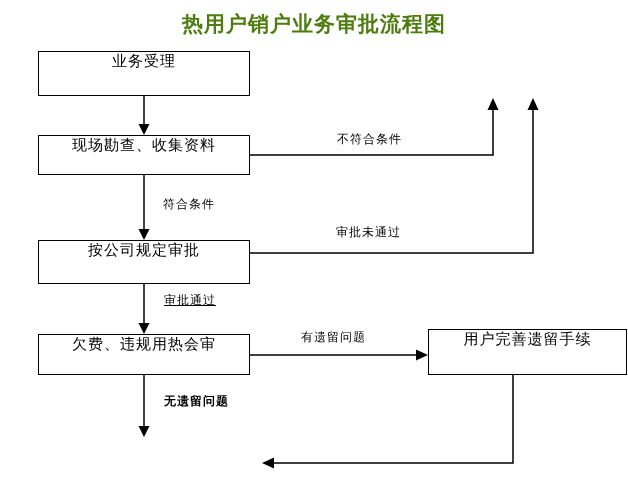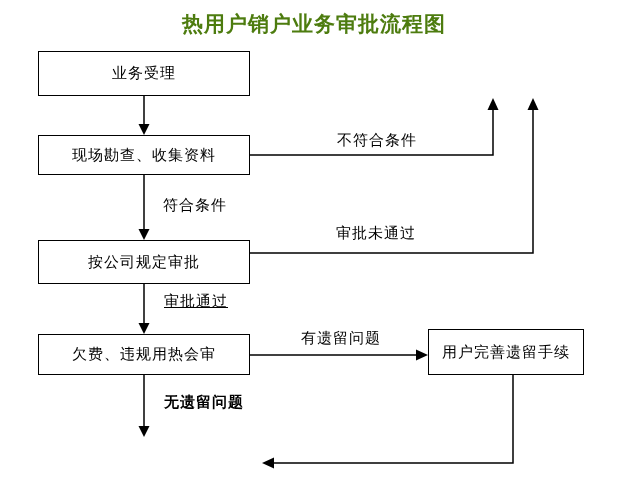--- a/index.html
+++ b/index.html
@@ -28,31 +28,31 @@
     color: #4d7c0f;
     letter-spacing: 1px;
     font-family: "Liberation Serif", "DejaVu Serif", serif;
   }
   .node {
     position: absolute;
     box-sizing: border-box;
     border: 1.6px solid #000000;
     background: #ffffff;
     display: flex;
-    align-items: center;
+    align-items: flex-start;
     justify-content: center;
     font-size: 15px;
     color: #000000;
     letter-spacing: 1px;
     white-space: nowrap;
     font-family: Liberation Sans, sans-serif;
   }
   .edge-label {
     position: absolute;
-    font-size: 15px;
+    font-size: 12px;
     color: #000000;
     letter-spacing: 1px;
     white-space: nowrap;
     font-family: "Liberation Serif", "DejaVu Serif", serif;
   }
   svg.wires {
     position: absolute;
     left: 0;
     top: 0;
     width: 628px;
@@ -127,21 +127,21 @@
 
 
   <div class="node" style="left:38px; top:240px; width:212px; height:44px;">
     <span>按公司规定审批</span>
   </div>
 
   <div class="node" style="left:38px; top:334px; width:212px; height:41px;">
     <span>欠费、违规用热会审</span>
   </div>
 
-  <div class="node" style="left:428px; top:329px; width:156px; height:46px;">
+  <div class="node" style="left:428px; top:329px; width:199px; height:46px;">
     <span>用户完善遗留手续</span>
   </div>
 
 
   <div class="edge-label" style="left:337px; top:131px;">不符合条件</div>
 
   <div class="edge-label" style="left:163px; top:196px;">符合条件</div>
 
   <div class="edge-label" style="left:336px; top:224px;">审批未通过</div>
 

